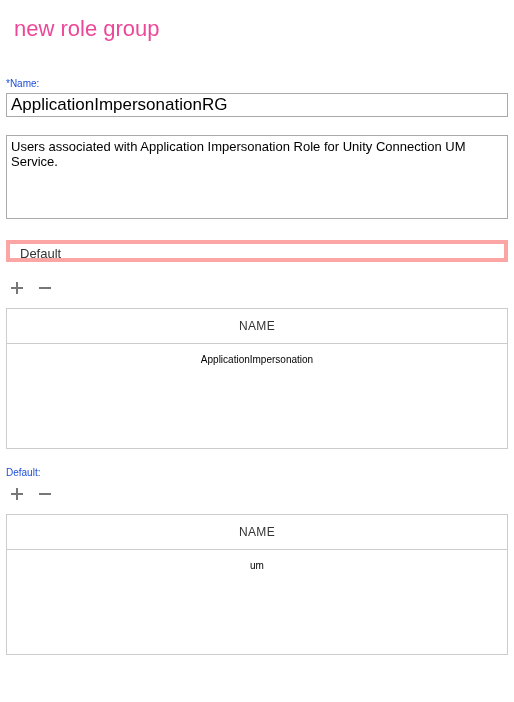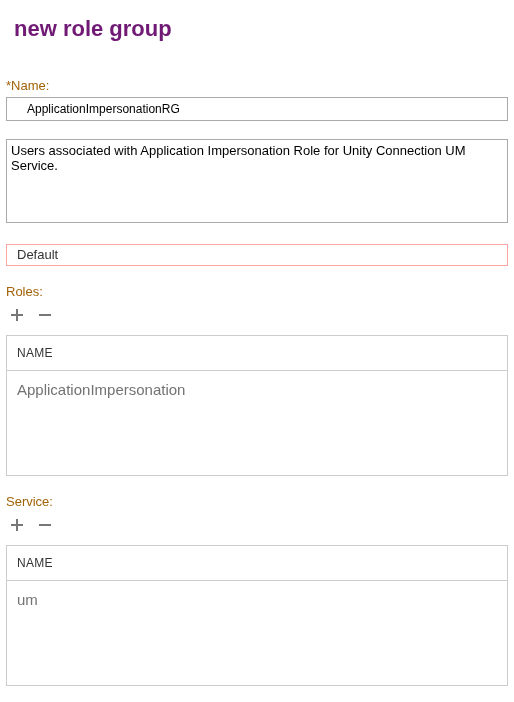--- a/index.html
+++ b/index.html
@@ -6,50 +6,50 @@
     body {
       font-family: "Segoe UI", Arial, sans-serif;
       font-size: 13px;
       color: #333;
       background: #fff;
       width: 514px;
       padding: 8px 6px;
     }
     .page-title {
       font-size: 22px;
-      font-weight: 700;
-      color: #701a75;
+      font-weight: 400;
+      color: #ec4899;
       margin: 8px 4px 36px 8px;
     }
     .field-label {
-      font-size: 13px;
-      color: #a16207;
+      font-size: 10px;
+      color: #1d4ed8;
       margin: 0 0 4px 0;
     }
     .text-input {
       width: 100%;
       border: 1px solid #aaa;
-      padding: 3px 20px;
+      padding: 3px 4px;
       font-family: inherit;
-      font-size: 12px;
+      font-size: 17px;
       height: 24px;
     }
     .textarea-input {
       width: 100%;
       border: 1px solid #aaa;
       padding: 3px 4px;
       font-family: inherit;
       font-size: 13px;
       height: 84px;
       resize: none;
     }
     .section { margin-bottom: 18px; }
     .select-wrap {
       width: 100%;
-      border: 1px solid #fca5a5;
+      border: 4px solid #fca5a5;
       padding: 2px 4px 2px 10px;
       font-size: 13px;
       height: 22px;
       background: #fff;
     }
     .icon-bar {
       display: flex;
       gap: 10px;
       margin: 8px 0 10px 2px;
     }
@@ -59,33 +59,34 @@
       display: flex;
       align-items: center;
       justify-content: center;
       cursor: pointer;
       color: #777;
     }
     .icon-btn svg { width: 16px; height: 16px; }
     .list-box {
       border: 1px solid #ccc;
       width: 100%;
+      text-align: center;
     }
     .list-header {
       border-bottom: 1px solid #ccc;
       padding: 10px 10px;
       font-size: 12px;
       color: #333;
       letter-spacing: 0.3px;
     }
     .list-body {
       min-height: 104px;
       padding: 10px 10px;
-      font-size: 15px;
-      color: #737373;
+      font-size: 10px;
+      color: #000000;
     }
     .list-body.tall { min-height: 104px; }
     .list-item { margin-bottom: 4px; }
   </style>
 </head>
 <body>
 
 <h1 class="page-title">new role group</h1>
 
 <div class="section">
@@ -95,21 +96,20 @@
 
 <div class="section">
   <textarea class="textarea-input" style="">Users associated with Application Impersonation Role for Unity Connection UM Service.</textarea>
 </div>
 
 <div class="section">
   <div class="select-wrap">Default</div>
 </div>
 
 <div class="section">
-  <div class="field-label">Roles:</div>
   <div class="icon-bar">
     <div class="icon-btn">
       <span>
         <svg viewBox="0 0 16 16">
             <path d="M7 2h2v5h5v2H9v5H7V9H2V7h5z" fill="currentColor"></path>
           </svg>
       </span>
     </div>
     <div class="icon-btn">
       <span>
@@ -121,21 +121,21 @@
   </div>
   <div class="list-box">
     <div class="list-header">NAME</div>
     <div class="list-body tall">
       <div class="list-item">ApplicationImpersonation</div>
     </div>
   </div>
 </div>
 
 <div class="section">
-  <div class="field-label">Service:</div>
+  <div class="field-label">Default:</div>
   <div class="icon-bar">
     <div class="icon-btn">
       <span>
         <svg viewBox="0 0 16 16">
             <path d="M7 2h2v5h5v2H9v5H7V9H2V7h5z" fill="currentColor"></path>
           </svg>
       </span>
     </div>
     <div class="icon-btn">
       <span>

